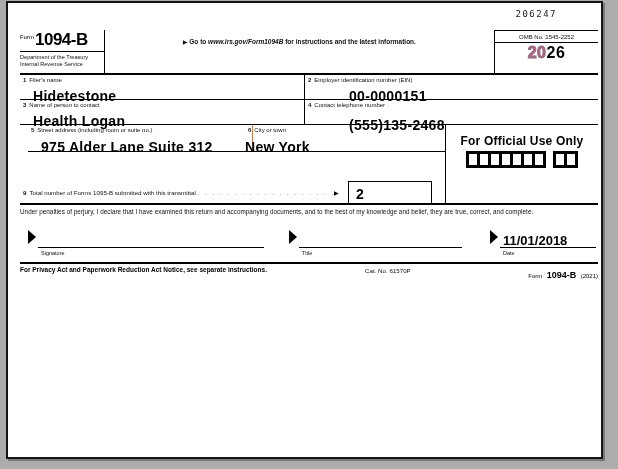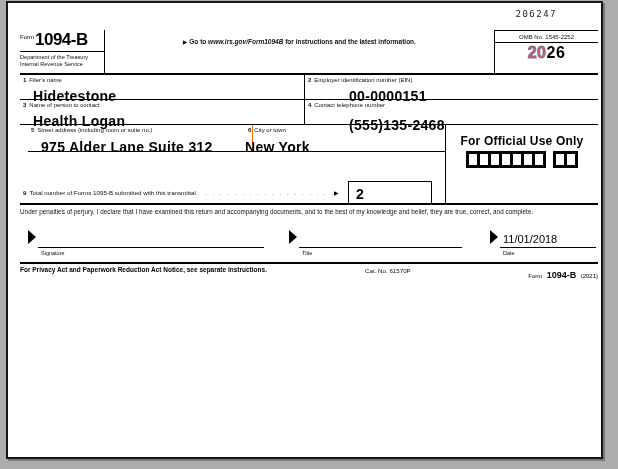--- a/index.html
+++ b/index.html
@@ -73,21 +73,21 @@
   .r9box{position:absolute;left:328px;top:0;width:82px;height:22px;border:1px solid #000;border-bottom:none;}
   .r9box .val{left:7px;top:4px;}
 
   .rule2a{left:0;top:173px;width:578px;border-top:2px solid #000;}
   .perjury{left:0;top:178px;width:578px;font-size:6.3px;color:#111;letter-spacing:0.05px;}
 
   
   .sigarrow{position:absolute;width:0;height:0;border-left:8px solid #000;border-top:7px solid transparent;border-bottom:7px solid transparent;}
   .sigline{position:absolute;border-bottom:1px solid #000;height:0;}
   .siglab{position:absolute;font-size:5.5px;color:#111;}
-  .dateval{position:absolute;font-size:11px;font-weight:normal;}
+  .dateval{position:absolute;font-size:13px;font-weight:bold;}
 
   .rule2b{left:0;top:232px;width:578px;border-top:2px solid #000;}
   .privacy{left:0;top:236px;font-size:6.5px;font-weight:bold;}
   .catno{left:345px;top:237px;font-size:6.2px;color:#111;}
   .formref{right:0;top:234px;text-align:right;white-space:nowrap;}
   .formref .fw{font-size:6px;}
   .formref .fn{font-size:9px;font-weight:bold;}
   .formref .fy{font-size:6px;}
 </style>
 </head>

